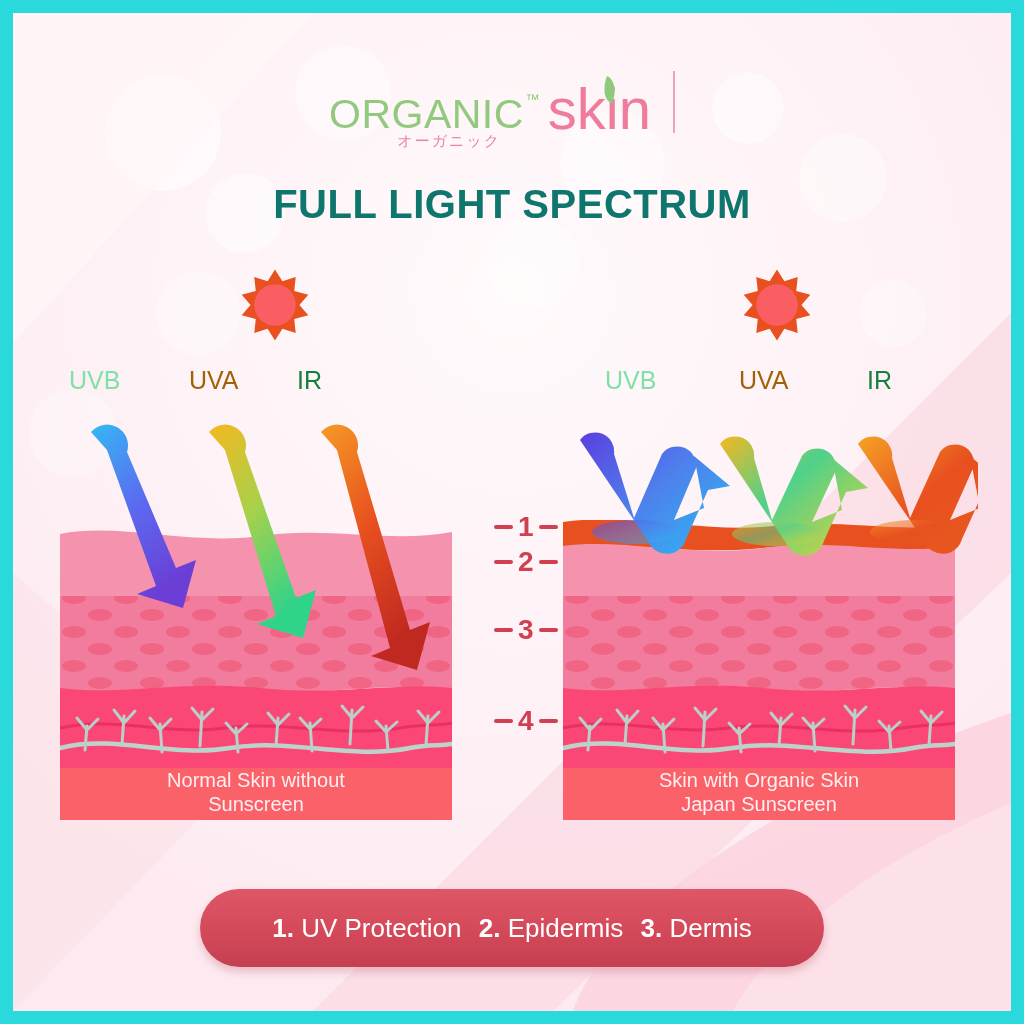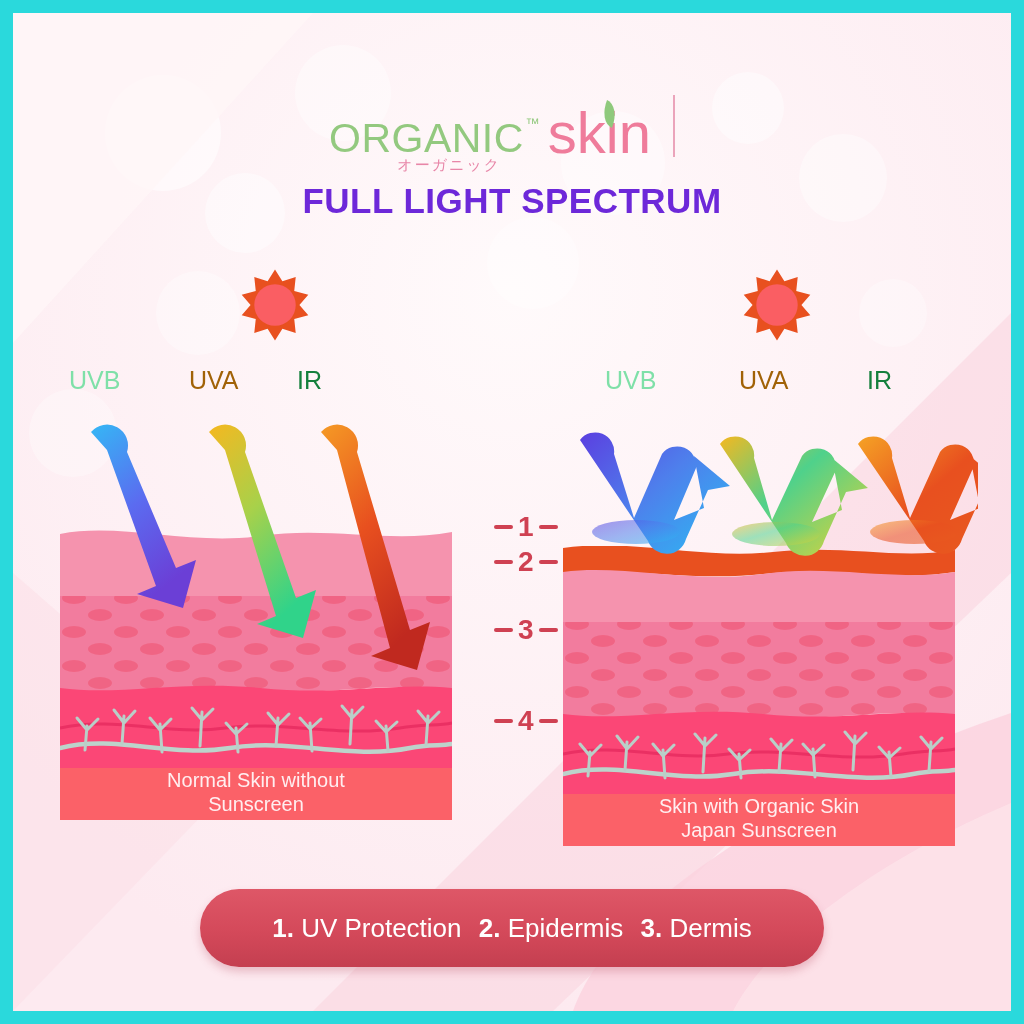--- a/index.html
+++ b/index.html
@@ -9,54 +9,54 @@
   #frame{position:relative;width:1024px;height:1024px;background:#2ad9dc;box-sizing:border-box;}
   #canvas{position:absolute;left:13px;top:13px;width:998px;height:998px;overflow:hidden;
           background:#fdeef1;}
 
   
   .bg-svg{position:absolute;left:0;top:0;width:998px;height:998px;}
 
   
   #logo{position:absolute;left:0;top:58px;width:998px;text-align:center;
         white-space:nowrap;}
-  .logo-row{display:inline-flex;align-items:flex-end;justify-content:space-between;margin-top:24px;}
+  .logo-row{display:inline-flex;align-items:flex-end;justify-content:space-between;}
   .lg-organic{position:relative;font-size:41px;letter-spacing:.5px;color:#93c97f;
               font-family:"Liberation Sans",sans-serif;line-height:1;}
   .lg-tm{position:absolute;top:-2px;right:-16px;font-size:14px;color:#93c97f;}
   .lg-jp{position:absolute;left:50%;transform:translateX(-28%);top:40px;font-size:15px;
          color:#e886a8;letter-spacing:2px;font-family:"DejaVu Sans",sans-serif;}
   .lg-skin{position:relative;font-size:58px;color:#ef7c9b;margin-left:24px;line-height:.92;
            font-family:"Liberation Sans",sans-serif;}
   .lg-leaf{position:absolute;width:15px;height:24px;left:54px;top:-4px;
            background:#8fc97c;border-radius:0 100% 0 100%;transform:rotate(22deg);}
   .lg-divider{width:2px;height:62px;background:#eba4bb;margin:0 20px 2px 22px;}
   .lg-store{font-size:28px;color:#e37e9e;line-height:1;padding-bottom:7px;}
 
   
   #title{position:absolute;left:0;top:168px;width:998px;text-align:center;
-         font-size:35px;font-weight:bold;color:#6d28d9;line-height:1.16;
+         font-size:40px;font-weight:bold;color:#0f766e;line-height:1.16;
          letter-spacing:.5px;font-family:"Liberation Sans",sans-serif;}
 
   
   .sun{position:absolute;width:74px;height:74px;}
   #sun-left{left:225px;top:255px;}
   #sun-right{left:727px;top:255px;}
 
   
   .spec-label{position:absolute;font-size:25px;font-family:"Liberation Sans",sans-serif;
               white-space:nowrap;margin-left:8px;}
   .c-uvb{color:#7fe0a8;}
   .c-uva{color:#a16207;}
   .c-ir{color:#15803d;}
 
   
   .panel{position:absolute;width:392px;height:300px;overflow:hidden;}
   #panel-left{left:47px;top:507px;}
-  #panel-right{left:550px;top:533px;padding-left:28px;}
+  #panel-right{left:550px;top:507px;padding-left:28px;}
   .panel-svg{position:absolute;left:0;top:0;width:392px;height:300px;}
 
   .caption{position:absolute;width:392px;left:0;top:248px;height:52px;
            display:flex;justify-content:center;text-align:center;
            color:#ffeef0;font-size:20px;line-height:1.22;
            font-family:"Liberation Sans",sans-serif;}
 
   
   #arrows-left{position:absolute;left:40px;top:395px;width:420px;height:300px;}
   #arrows-right{position:absolute;left:545px;top:395px;width:420px;height:215px;}

